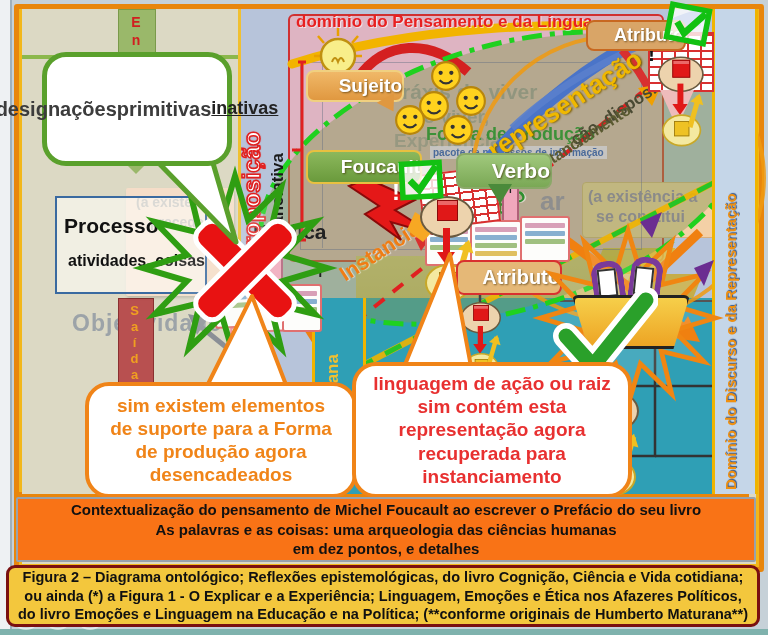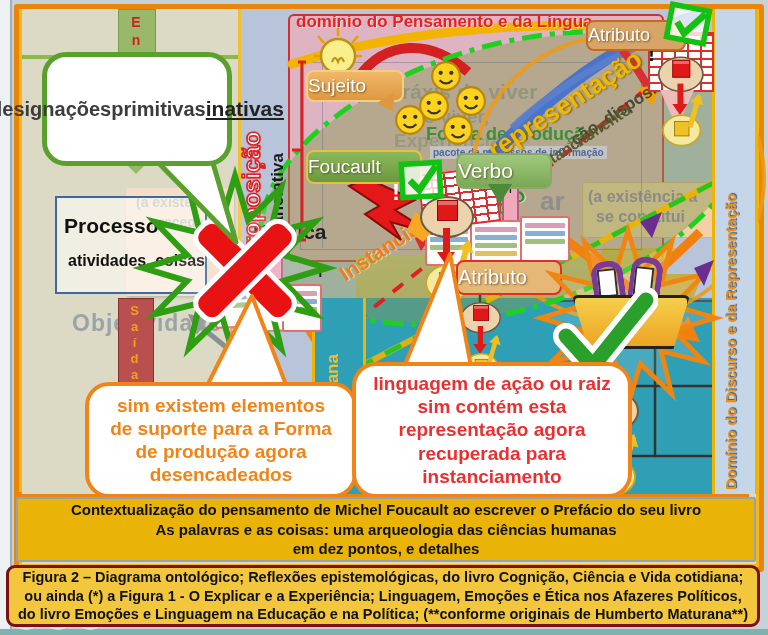--- a/index.html
+++ b/index.html
@@ -4,23 +4,23 @@
 <style>
   html,body{margin:0;padding:0}
   body{width:768px;height:635px;position:relative;overflow:hidden;
        background:#c6d1d8;font-family:"Liberation Sans",sans-serif}
   .abs{position:absolute}
   .vert{writing-mode:vertical-rl;transform:rotate(180deg);white-space:nowrap}
   .vup{writing-mode:vertical-rl;text-orientation:upright;white-space:nowrap}
   svg{display:block}
   .ov{position:absolute;left:0;top:0;pointer-events:none}
   
-  .node{position:absolute;border-radius:8px;color:#fff;font-weight:normal;
+  .node{position:absolute;border-radius:8px;color:#fff;font-weight:bold;
         text-align:center;text-shadow:1px 1px 2px rgba(60,40,0,.6);
-        display:flex;align-items:center;justify-content:flex-start}
+        display:flex;align-items:center;justify-content:flex-end}
   
   .bub{position:absolute;background:#fff;border-radius:24px;text-align:center;
        display:flex;flex-direction:row;align-items:center;justify-content:center;
        font-weight:bold;line-height:1.22}
   
   .person{position:absolute;width:56px;height:112px}
   .p-head{position:absolute;left:2px;top:0;width:50px;height:38px;background:#edd3ad;
           border:2px solid #6a5a40;border-radius:50%}
   .p-cube-red{position:absolute;left:19px;top:4px;width:19px;height:19px;background:#e01818;
           border:1px solid #8a0a0a;box-shadow:inset 0 4px 0 rgba(255,255,255,.35)}
@@ -338,31 +338,31 @@
 
   <svg class="ov" width="768" height="635">
     <polygon points="142,146 208,146 236,242" fill="#fff" stroke="#5aa02c" stroke-width="5" stroke-linejoin="round"></polygon>
     <polygon points="205,390 288,390 252,296" fill="#fff" stroke="#f08418" stroke-width="4" stroke-linejoin="round"></polygon>
     <polygon points="402,372 472,372 450,254" fill="#fff" stroke="#f08418" stroke-width="4" stroke-linejoin="round"></polygon>
   </svg>
 
   <div class="bub" style="left:42px;top:52px;width:180px;height:104px;border:5px solid #5aa02c;font-size:20px;color:#3c3c3c">
     <div>designações</div>
     <div>primitivas</div>
-    <div style="text-decoration:underline;color:#222;font-size:21px">inativas</div>
+    <div style="text-decoration:underline;color:#222;font-size:18px">inativas</div>
   </div>
   <div class="bub" style="left:85px;top:382px;width:252px;height:108px;border:4px solid #f08418;font-size:19px;color:#f08418;padding:0 6px">
     <div style="width:235px">sim existem elementos de suporte para a Forma de produção agora desencadeados</div>
   </div>
   <div class="bub" style="left:352px;top:362px;width:260px;height:128px;border:4px solid #f08418;font-size:19px;color:#e83030;padding:0 6px">
     <div style="width:242px">linguagem de ação ou raiz sim contém esta representação agora recuperada para instanciamento</div>
   </div>
 </div>
 
-<div class="abs" style="left:16px;top:497px;width:736px;height:61px;background:#eab308;border:2px solid #98a2ac;border-radius:2px;z-index:6;
+<div class="abs" style="left:16px;top:497px;width:736px;height:61px;background:#f97316;border:2px solid #98a2ac;border-radius:2px;z-index:6;
          display:flex;flex-direction:column;align-items:center;justify-content:center;font-weight:bold;font-size:15px;color:#111;line-height:1.32;text-align:center">
   <div>Contextualização do pensamento de Michel Foucault ao escrever o Prefácio do seu livro</div>
   <div>As palavras e as coisas: uma arqueologia das ciências humanas</div>
   <div>em dez pontos, e detalhes</div>
 </div>
 <div class="abs" style="left:6px;top:565px;width:754px;height:62px;background:#f3c73d;border:3px solid #7a1010;border-radius:9px;z-index:6;box-sizing:border-box;
          display:flex;flex-direction:column;align-items:center;justify-content:center;font-weight:bold;font-size:14.5px;color:#111;line-height:1.3;text-align:center">
   <div>Figura 2 – Diagrama ontológico; Reflexões epistemológicas, do livro Cognição, Ciência e Vida cotidiana;</div>
   <div>ou ainda (*) a Figura 1 - O Explicar e a Experiência; Linguagem, Emoções e Ética nos Afazeres Políticos,</div>
   <div>do livro Emoções e Linguagem na Educação e na Política; (**conforme originais de Humberto Maturana**)</div>

